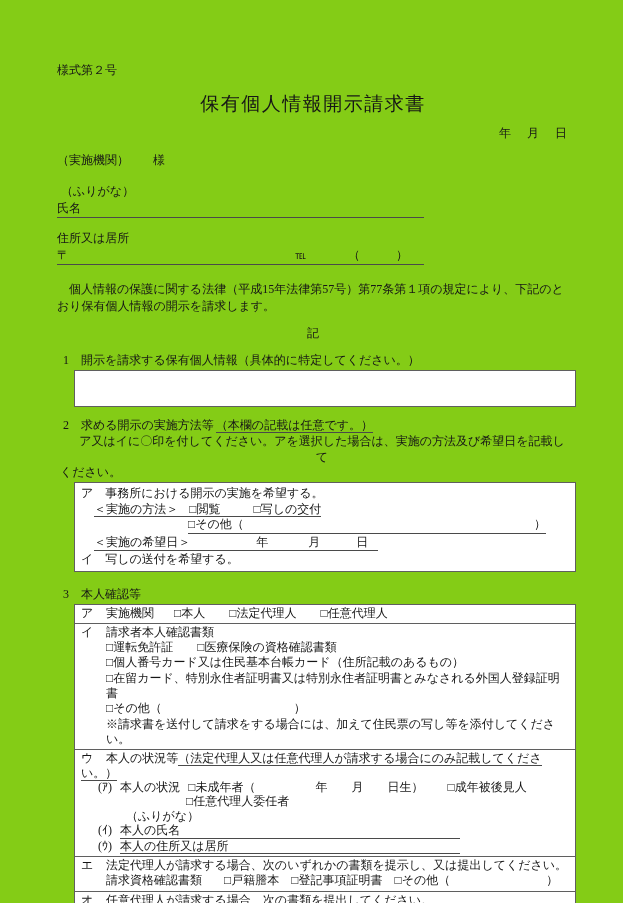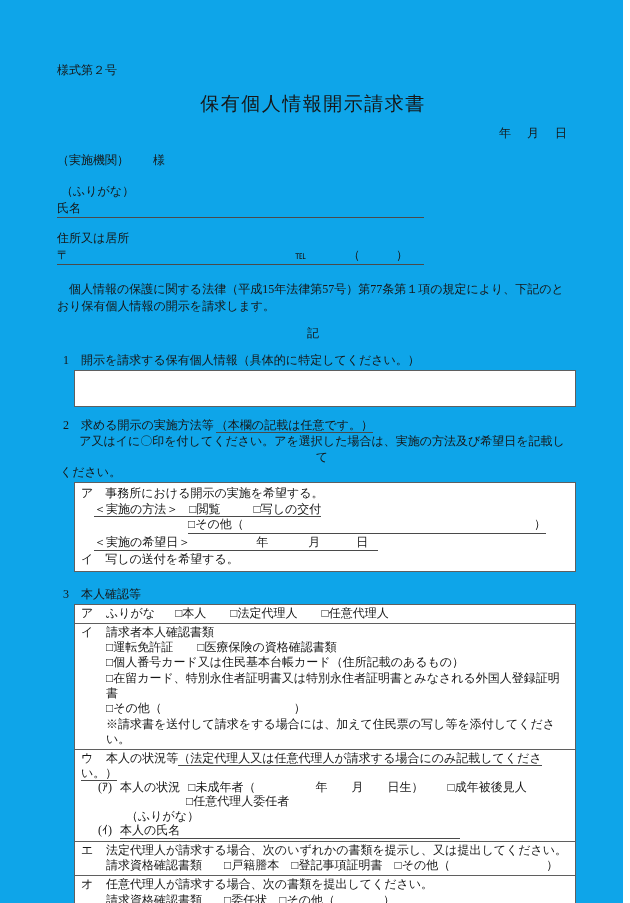--- a/index.html
+++ b/index.html
@@ -2,21 +2,21 @@
 <html lang="ja"><head>
 <meta charset="utf-8">
 <style>
   * { margin:0; padding:0; box-sizing:border-box; }
   html,body { background:#ffffff; }
   body {
     width:630px; height:903px;
     font-family:"Liberation Serif","DejaVu Serif",serif;
     color:#161616;
   }
-  .page { position:relative; width:623px; height:903px; overflow:hidden; background:#0ea5e9; }
+  .page { position:relative; width:623px; height:903px; overflow:hidden; background:#84cc16; }
   .content { padding:62px 54px 0 57px; font-size:12px; line-height:17px; }
 
   .title { font-size:19px; font-weight:normal; text-align:center; margin-top:16px; letter-spacing:1.5px; }
   .date-line { text-align:right; margin-top:13px; letter-spacing:2px; }
   .recipient { margin-top:10px; }
   .furigana { margin-top:14px; padding-left:4px; }
 
   .u { border-bottom:1px solid #4a4a4a; }
   .name-u { display:inline-block; width:367px; }
   .addr-label { margin-top:12px; }
@@ -131,21 +131,21 @@
         </span>
       </div>
       <div>イ　写しの送付を希望する。</div>
     </div>
 
     <div class="sec-heading sec3">3　本人確認等</div>
 
     <div class="box box3">
 
       <div class="row">
-        <span class="mk">ア</span><span>ふりがな</span><span class="chkA">□本人　　□法定代理人　　□任意代理人</span>
+        <span class="mk">ア</span><span>実施機関</span><span class="chkA">□本人　　□法定代理人　　□任意代理人</span>
       </div>
 
       <div class="row">
         <div>
           <span class="mk">イ</span><span>請求者本人確認書類</span>
         </div>
         <div class="indItems">□運転免許証　　□医療保険の資格確認書類</div>
         <div class="indItems">□個人番号カード又は住民基本台帳カード（住所記載のあるもの）</div>
         <div class="indItems">□在留カード、特別永住者証明書又は特別永住者証明書とみなされる外国人登録証明書</div>
         <div class="indItems">□その他（　　　　　　　　　　　）</div>
@@ -156,20 +156,23 @@
         <div>
           <span class="mk">ウ</span><span>本人の状況等</span><span class="unote">（法定代理人又は任意代理人が請求する場合にのみ記載してください。）</span>
         </div>
         <div class="indSub">
           <span class="mk2">(ｱ)</span><span>本人の状況</span><span class="mgap1">□未成年者（　　　　　年　　月　　日生）　　□成年被後見人</span>
         </div>
         <div class="indChk2">□任意代理人委任者</div>
         <div class="indFur">（ふりがな）</div>
         <div class="indSub">
           <span class="mk2">(ｲ)</span><span class="u w340"><span>本人の氏名</span></span>
+        </div>
+        <div class="indSub">
+          <span class="mk2">(ｳ)</span><span class="u w340"><span>本人の住所又は居所</span></span>
         </div>
       </div>
 
       <div class="row">
         <div>
           <span class="mk">エ</span><span>法定代理人が請求する場合、次のいずれかの書類を提示し、又は提出してください。</span>
         </div>
         <div class="indItems">
           <span>請求資格確認書類</span><span class="docsChk">□戸籍謄本　□登記事項証明書　□その他（　　　　　　　　）</span>
         </div>

